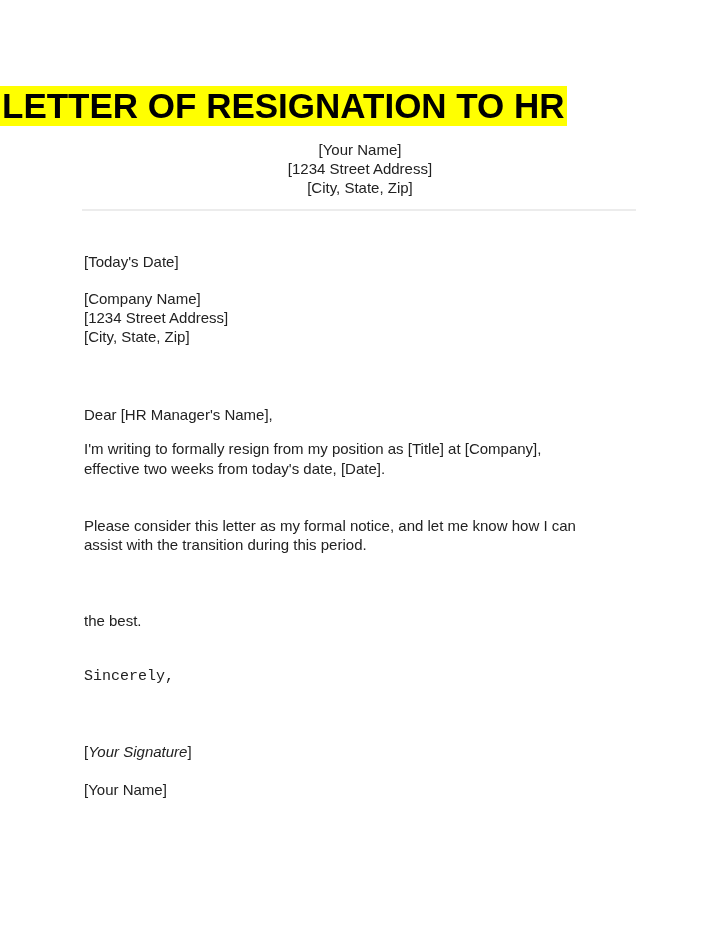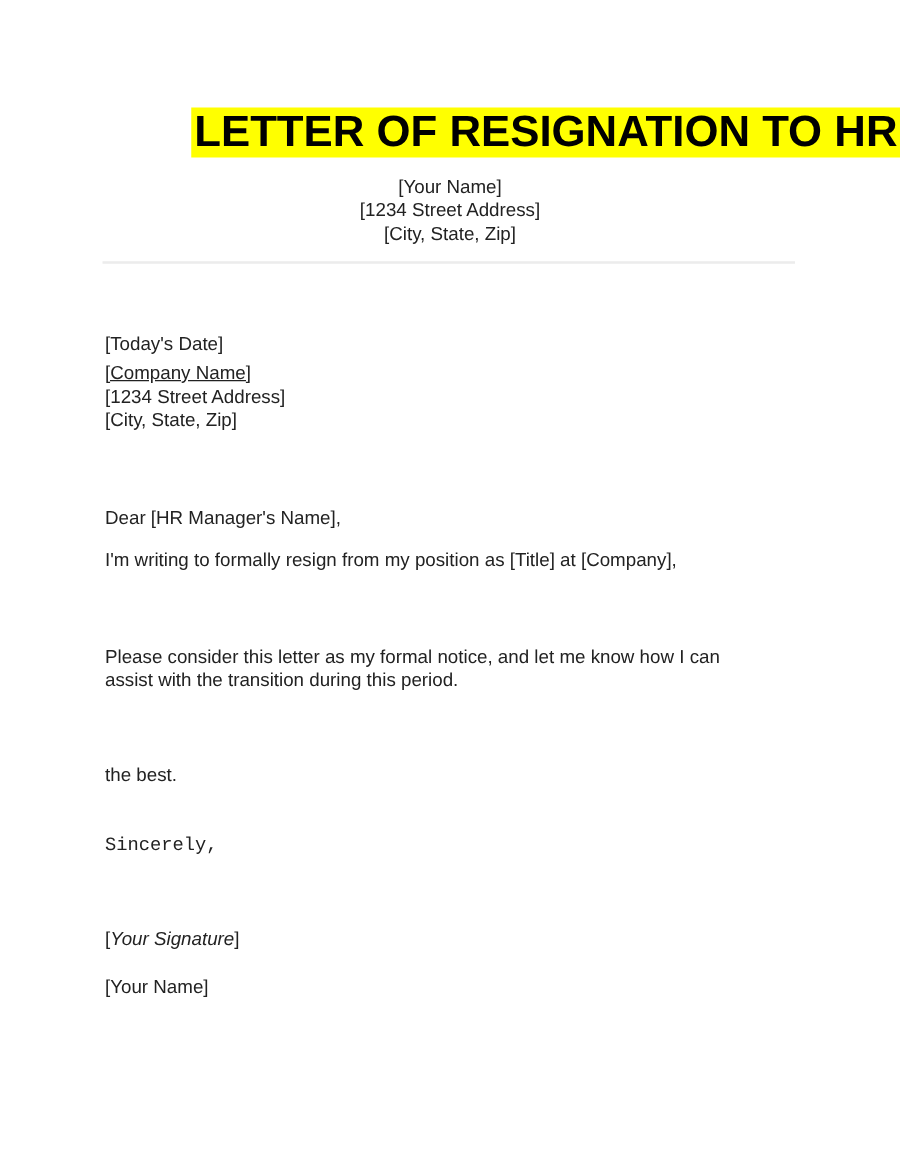--- a/index.html
+++ b/index.html
@@ -18,21 +18,21 @@
   .page {
     position: absolute;
     left: 0; top: 0;
     width: 720px; height: 931px;
     background: #ffffff;
   }
   .title-wrap {
     position: absolute;
     left: 0; top: 86px;
     width: 720px;
-    text-align: right;
+    text-align: left;
   }
   .title {
     display: inline-block;
     background: #ffff00;
     color: #000000;
     font-weight: bold;
     font-size: 35px;
     line-height: 40px;
     padding: 0 2px;
     letter-spacing: 0px;
@@ -73,29 +73,30 @@
   </div>
 
   <div class="header-block">
     <span class="header-line">[Your Name]</span>
     <span class="header-line">[1234 Street Address]</span>
     <span class="header-line">[City, State, Zip]</span>
   </div>
 
   <div class="divider"></div>
 
-  <div class="body-line" style="top:252px;margin-top:14px;">[Today's Date]</div>
+  <div class="body-line" style="top:252px;">[Today's Date]</div>
 
-  <div class="body-line" style="top:289px;text-decoration:underline;">[Company Name]</div>
+  <div class="body-line" style="top:289px;">[Company Name]</div>
   <div class="body-line" style="top:308px;">[1234 Street Address]</div>
   <div class="body-line" style="top:327px;">[City, State, Zip]</div>
 
   <div class="body-line" style="top:383px;margin-top:22px;">Dear [HR Manager's Name],</div>
 
   <div class="body-line" style="top:439px;text-align:right;">I'm writing to formally resign from my position as [Title] at [Company],</div>
+  <div class="body-line" style="top:459px;">effective two weeks from today's date, [Date].</div>
 
   <div class="body-line" style="top:535px;">assist with the transition during this period.</div>
   <div class="body-line" style="top:516px;">Please consider this letter as my formal notice, and let me know how I can</div>
 
   <div class="body-line" style="top:611px;">the best.</div>
 
   <div class="body-line" style="top:667px;font-family:Liberation Mono, monospace;">Sincerely,</div>
 
   <div class="body-line" style="top:742px;"><span>[</span><span class="sig-italic">Your Signature</span><span>]</span></div>
 

